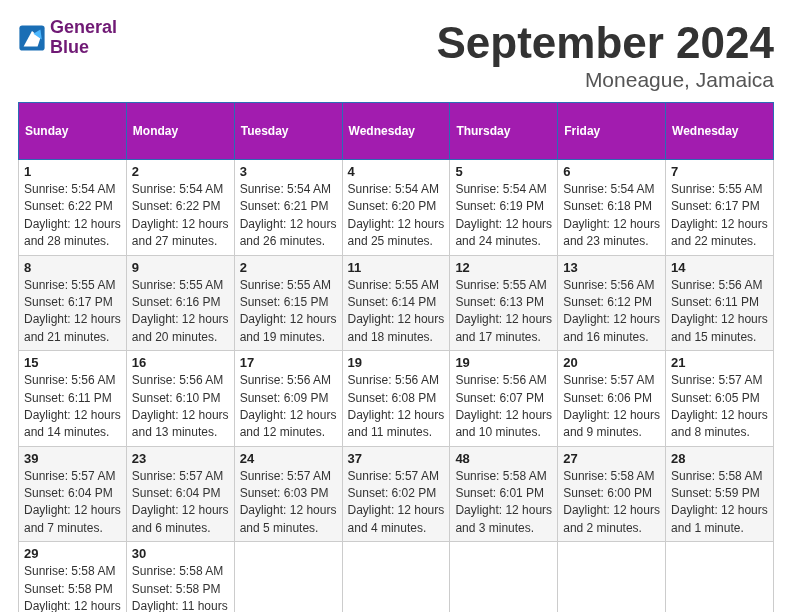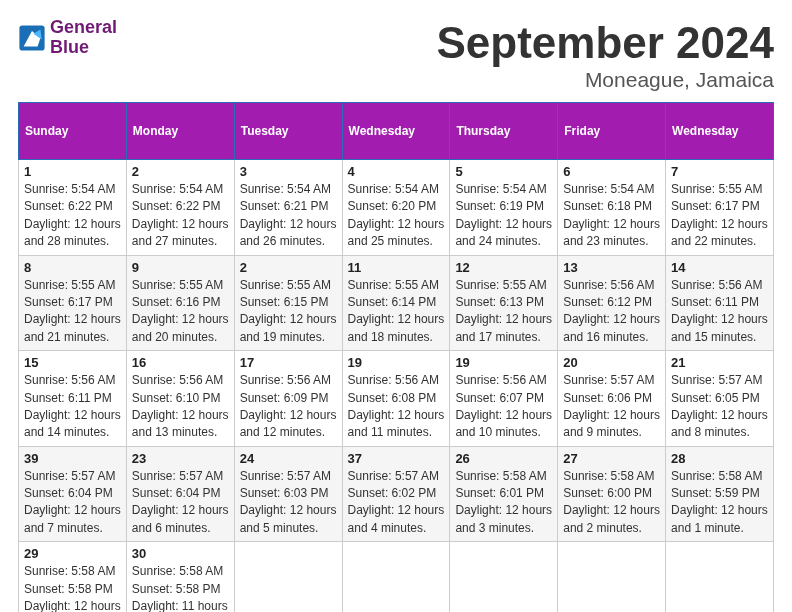--- a/index.html
+++ b/index.html
@@ -233,21 +233,21 @@
         </td>
         <td>
           <span class="day-num">24</span>
           <span class="day-info">Sunrise: 5:57 AM<br>Sunset: 6:03 PM<br>Daylight: 12 hours<br>and 5 minutes.</span>
         </td>
         <td>
           <span class="day-num">37</span>
           <span class="day-info">Sunrise: 5:57 AM<br>Sunset: 6:02 PM<br>Daylight: 12 hours<br>and 4 minutes.</span>
         </td>
         <td>
-          <span class="day-num">26</span>
+          <span class="day-num">48</span>
           <span class="day-info">Sunrise: 5:58 AM<br>Sunset: 6:01 PM<br>Daylight: 12 hours<br>and 3 minutes.</span>
         </td>
         <td>
           <span class="day-num">27</span>
           <span class="day-info">Sunrise: 5:58 AM<br>Sunset: 6:00 PM<br>Daylight: 12 hours<br>and 2 minutes.</span>
         </td>
         <td>
           <span class="day-num">28</span>
           <span class="day-info">Sunrise: 5:58 AM<br>Sunset: 5:59 PM<br>Daylight: 12 hours<br>and 1 minute.</span>
         </td>

